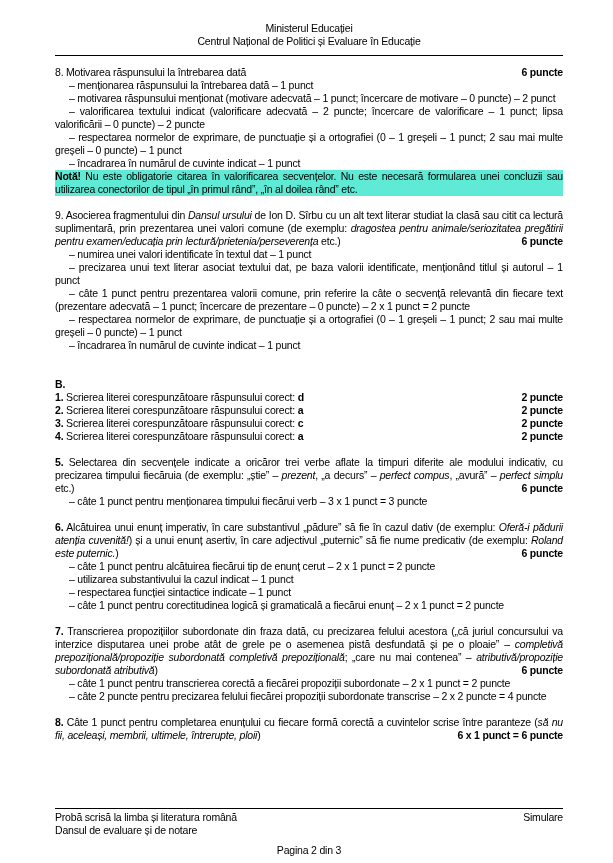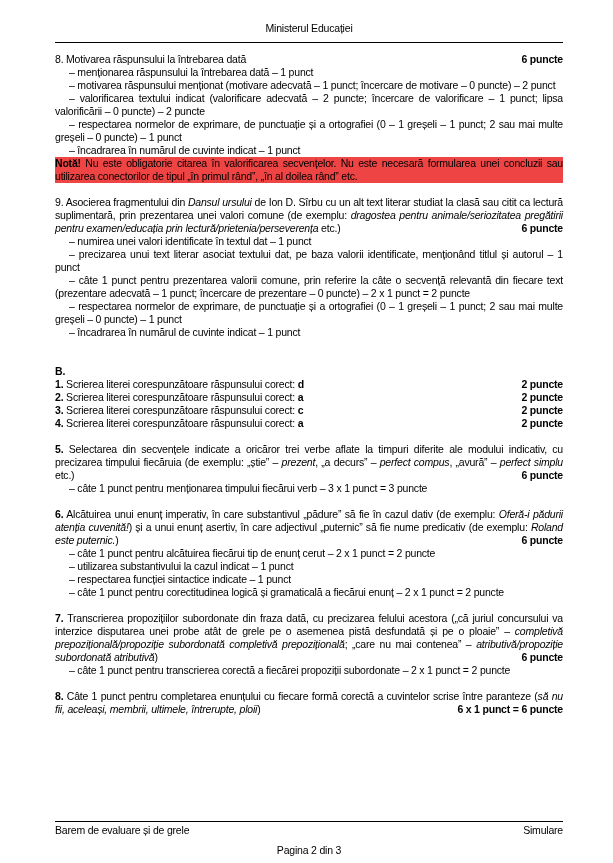--- a/index.html
+++ b/index.html
@@ -13,39 +13,40 @@
     font-size:10.5px;
     line-height:13px;
     letter-spacing:-0.2px;
     color:#000;
     overflow:hidden;
   }
   .hdr{text-align:center;}
   .hdr-rule{border:none;border-top:1px solid #000;margin:7px 0 10px 0;}
   .para{position:relative;text-align:justify;}
   .para.bullet{text-indent:14px;}
-  .para.note{background:#ef4444;}
+  .para.note{background:#5eead4;}
   .b{font-weight:bold;}
   .i{font-style:italic;}
   .points{position:absolute;right:0;bottom:0;font-weight:bold;white-space:nowrap;}
   .spacer{width:100%;}
   .footer{position:absolute;left:55px;right:50px;bottom:6px;}
   .footer-rule{border:none;border-top:1px solid #000;margin:0 0 2px 0;}
   .footer-row{display:flex;justify-content:space-between;align-items:flex-start;}
   .footer-left{text-align:left;}
   .footer-right{}
   .footer-page{text-align:center;margin-top:7px;}
 </style>
 </head>
 <body>
 
 <div class="page">
 
   <div class="hdr">
     <div>Ministerul Educației</div>
+    <div>Centrul Național de Politici și Evaluare în Educație</div>
   </div>
   <hr class="hdr-rule">
 
   <div>
       <div class="para heading"><span>8. Motivarea răspunsului la întrebarea dată</span><span class="points">6 puncte</span></div>
       <div class="para bullet"><span>– menționarea răspunsului la întrebarea dată – 1 punct</span></div>
       <div class="para bullet"><span>– motivarea răspunsului menționat (motivare adecvată – 1 punct; încercare de motivare – 0 puncte) – 2 punct</span></div>
       <div class="para bullet"><span>– valorificarea textului indicat (valorificare adecvată – 2 puncte; încercare de valorificare – 1 punct; lipsa valorificării – 0 puncte) – 2 puncte</span></div>
       <div class="para bullet"><span>– respectarea normelor de exprimare, de punctuație și a ortografiei (0 – 1 greșeli – 1 punct; 2 sau mai multe greșeli – 0 puncte) – 1 punct</span></div>
       <div class="para bullet"><span>– încadrarea în numărul de cuvinte indicat – 1 punct</span></div>
@@ -68,28 +69,30 @@
       <div class="para bullet"><span>– câte 1 punct  pentru menționarea timpului fiecărui verb – 3 x 1 punct = 3 puncte</span></div>
       <div class="spacer" style="height: 13px;"></div>
       <div class="para heading"><span class="b">6.</span><span> Alcătuirea unui enunț imperativ, în care substantivul „pădure” să fie în cazul dativ (de exemplu: </span><span class="i">Oferă-i pădurii atenția cuvenită!</span><span>) și a unui enunț asertiv, în care adjectivul „puternic” să fie nume predicativ (de exemplu: </span><span class="i">Roland este puternic.</span><span>)</span><span class="points">6 puncte</span></div>
       <div class="para bullet"><span>– câte 1 punct pentru alcătuirea fiecărui tip de enunț cerut – 2 x 1 punct = 2 puncte</span></div>
       <div class="para bullet"><span>– utilizarea substantivului la cazul indicat – 1 punct</span></div>
       <div class="para bullet"><span>– respectarea funcției sintactice indicate – 1 punct</span></div>
       <div class="para bullet"><span>– câte 1 punct pentru corectitudinea logică și gramaticală a fiecărui enunț – 2 x 1 punct = 2 puncte</span></div>
       <div class="spacer" style="height: 13px;"></div>
       <div class="para heading"><span class="b">7.</span><span> Transcrierea propozițiilor subordonate din fraza dată, cu precizarea felului acestora („că juriul concursului va interzice disputarea unei probe atât de grele pe o asemenea pistă desfundată și pe o ploaie” – </span><span class="i">completivă prepozițională/propoziție subordonată completivă prepozițională</span><span>; „care nu mai contenea” – </span><span class="i">atributivă/propoziție subordonată atributivă</span><span>)</span><span class="points">6 puncte</span></div>
       <div class="para bullet"><span>– câte 1 punct pentru transcrierea corectă a fiecărei propoziții subordonate – 2 x 1 punct = 2 puncte</span></div>
+      <div class="para bullet"><span>– câte 2 puncte pentru precizarea felului fiecărei propoziții subordonate transcrise – 2 x 2 puncte = 4 puncte</span></div>
       <div class="spacer" style="height: 13px;"></div>
       <div class="para heading"><span class="b">8.</span><span> Câte 1 punct pentru completarea enunțului cu fiecare formă corectă a cuvintelor scrise între paranteze (</span><span class="i">să nu fii, aceleași, membrii, ultimele, întrerupte, ploii</span><span>)</span><span class="points">6 x 1 punct = 6 puncte</span></div>
     </div>
 
   <div class="footer">
     <hr class="footer-rule">
     <div class="footer-row">
       <div class="footer-left">
-        <div>Barem de evaluare și de grele</div>
+        <div>Probă scrisă la limba și literatura română</div>
+        <div>Dansul de evaluare și de notare</div>
       </div>
       <div class="footer-right">Simulare</div>
     </div>
     <div class="footer-page">Pagina 2 din 3</div>
   </div>
 
 </div>
 
 </body></html>

